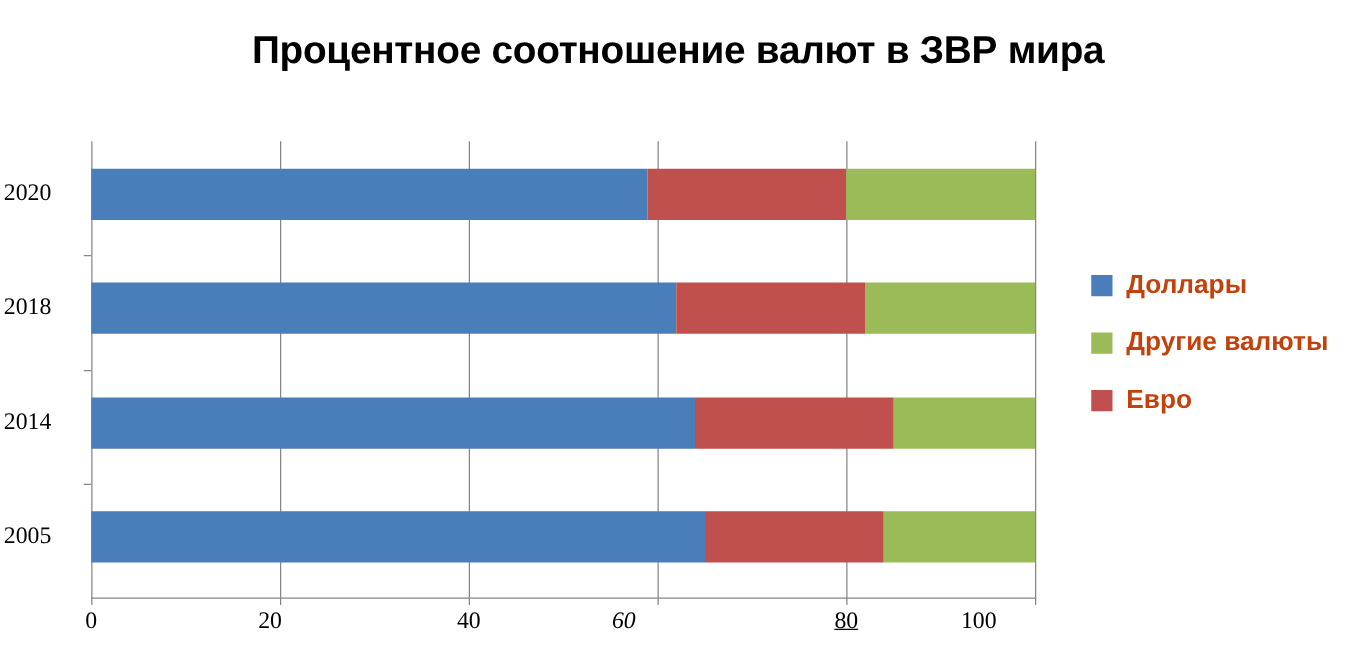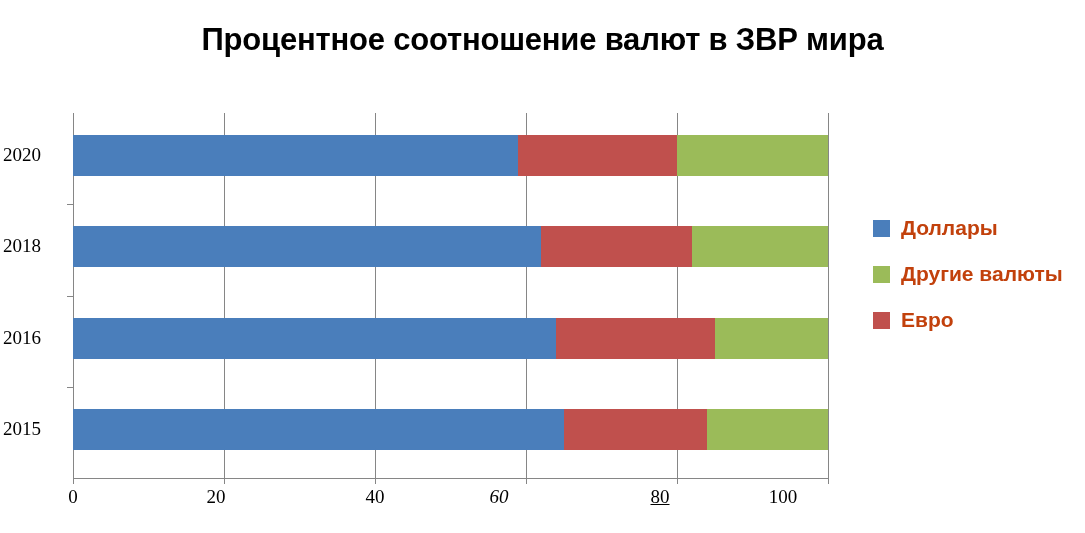--- a/index.html
+++ b/index.html
@@ -189,29 +189,29 @@
           <div class="seg" title="Доллары: 65" style="left: 0px; width: 491px; background: rgb(74, 126, 187);"></div>
           <div class="seg" title="Евро: 19" style="left: 491px; width: 143px; background: rgb(192, 80, 77);"></div>
           <div class="seg" title="Другие валюты: 16" style="left: 634px; width: 121px; background: rgb(155, 187, 89);"></div>
         </div>
       </div>
   </div>
 
   <div id="ylabels">
       <div class="ylabel" style="left: 3px; top: 143.5px;">2020</div>
       <div class="ylabel" style="left: 3px; top: 234.5px;">2018</div>
-      <div class="ylabel" style="left: 3px; top: 326.5px;">2016</div>
-      <div class="ylabel" style="left: 3px; top: 417.5px;">2015</div>
+      <div class="ylabel" style="left: 3px; top: 326.5px;">2014</div>
+      <div class="ylabel" style="left: 3px; top: 417.5px;">2005</div>
     </div>
   <div id="xlabels">
       <div class="xlabel" style="left: 38px;">0</div>
       <div class="xlabel" style="left: 181px;">20</div>
       <div class="xlabel" style="left: 340px;">40</div>
       <div class="xlabel" style="left: 464px; font-style: italic;">60</div>
-      <div class="xlabel" style="left: 625px; text-decoration: underline;">80</div>
+      <div class="xlabel" style="left: 642px; text-decoration: underline;">80</div>
       <div class="xlabel" style="left: 748px;">100</div>
     </div>
 
   <div class="legend" id="legend">
       <div class="legend-item">
         <span class="legend-swatch" style="background: rgb(74, 126, 187);"></span>
         <span class="legend-label">Доллары</span>
       </div>
       <div class="legend-item">
         <span class="legend-swatch" style="background: rgb(155, 187, 89);"></span>

